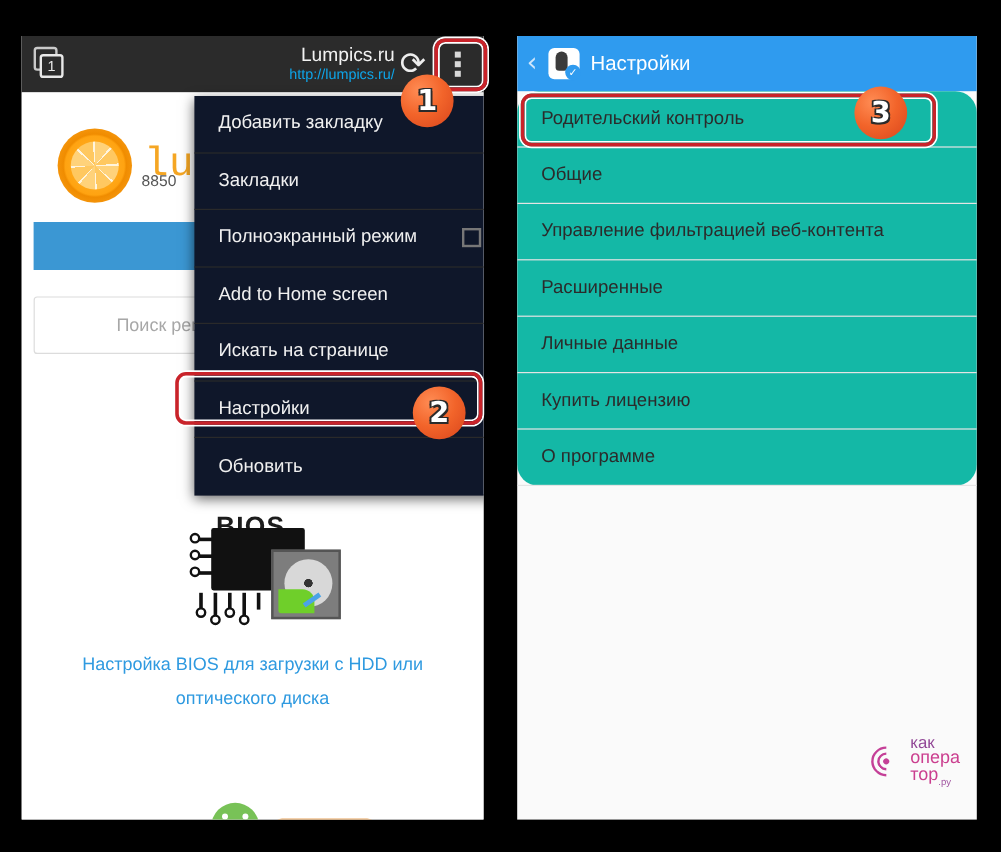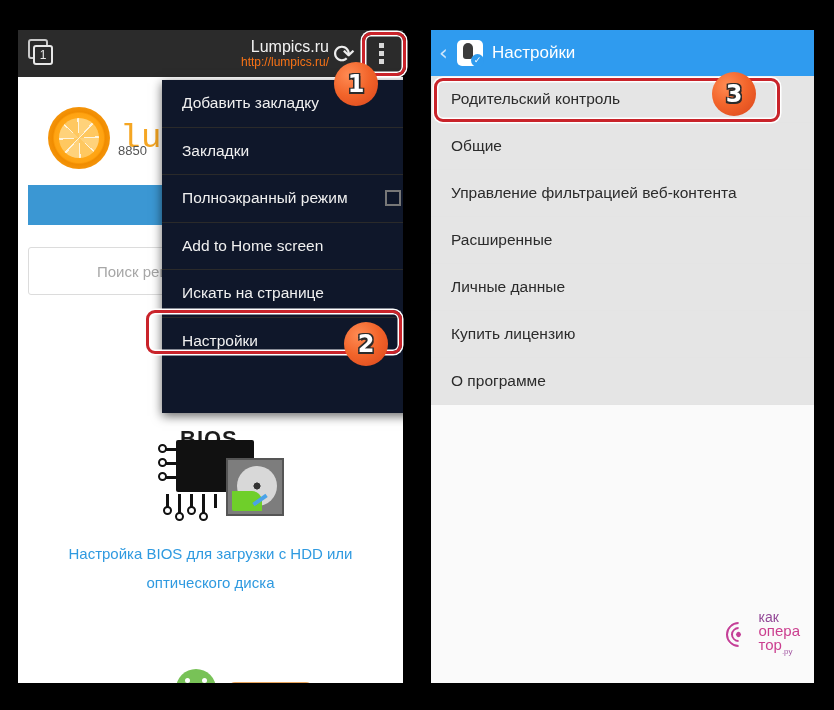--- a/index.html
+++ b/index.html
@@ -33,21 +33,21 @@
     position: absolute; left: 5px; top: 6px; width: 20px; height: 20px;
     border: 2px solid #e8e8e8; border-radius: 3px; background: #2b2b2b;
     color: #e8e8e8; font-size: 12px; line-height: 16px; text-align: center;
   }
   .url-block { flex: 1; min-width: 0; overflow: hidden; text-align: right; }
   .site-title {
     color: #f2f2f2; font-size: 16px; line-height: 17px;
     white-space: nowrap; overflow: hidden;
   }
   .site-url {
-    color: #f97316; font-size: 12px; line-height: 15px;
+    color: #0ea5e9; font-size: 12px; line-height: 15px;
     white-space: nowrap; overflow: hidden;
   }
   .reload-icon {
     width: 30px; height: 34px; flex: none; position: relative;
     color: #ededed; font-size: 26px; line-height: 34px; text-align: center;
     font-family: "DejaVu Sans", sans-serif;
   }
   .menu-dots-btn {
     width: 44px; height: 47px; flex: none;
     display: flex; flex-direction: column; align-items: center;
@@ -138,21 +138,21 @@
   .app-badge {
     width: 26px; height: 26px; background: #fff; border-radius: 5px;
     position: relative; margin: 0 9px 0 2px; flex: none;
   }
   .app-badge .glyph { position: absolute; left: 6px; top: 3px; width: 10px; height: 16px;
     background: #3b3b3b; border-radius: 5px 5px 3px 3px; }
   .app-badge .tick { position: absolute; right: -1px; bottom: -1px; width: 13px; height: 13px;
     background: #2f9bef; border-radius: 50%; color: #fff; font-size: 9px;
     line-height: 13px; text-align: center; }
   .settings-title { color: #fff; font-size: 17px; }
-  .settings-list { background: #e5e5e5; }
+  .settings-list { background: #14b8a6; border-radius: 18px; }
   .settings-item {
     height: 47px; display: flex; align-items: center; padding-left: 20px;
     color: #2b2b2b; font-size: 15.5px; border-bottom: 1px solid #e4e4e4;
     white-space: nowrap; overflow: hidden;
   }
 
   
   .watermark { position: absolute; right: 14px; bottom: 24px; display: flex;
     align-items: center; opacity: .92; }
   .wm-icon { width: 30px; height: 30px; position: relative; margin-right: 5px; flex: none; }
@@ -268,20 +268,23 @@
       </div>
       <div class="menu-item">
         <span>Add to Home screen</span>
       </div>
       <div class="menu-item">
         <span>Искать на странице</span>
       </div>
       <div class="menu-item">
         <span>Настройки</span>
       </div>
+      <div class="menu-item">
+        <span>Обновить</span>
+      </div>
     </div>
   </div>
 
   <div class="panel-right">
     <div class="settings-header">
       <span class="back-chevron">‹</span>
       <span class="app-badge">
         <span class="glyph"></span>
         <span class="tick">✓</span>
       </span>

